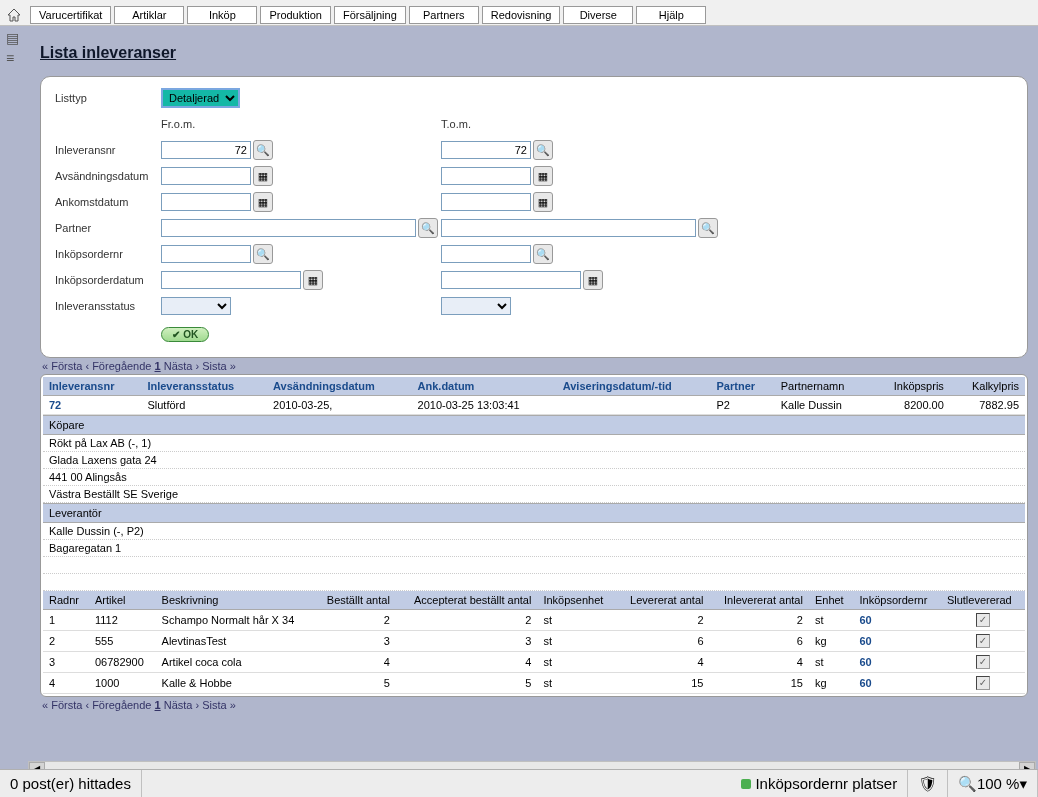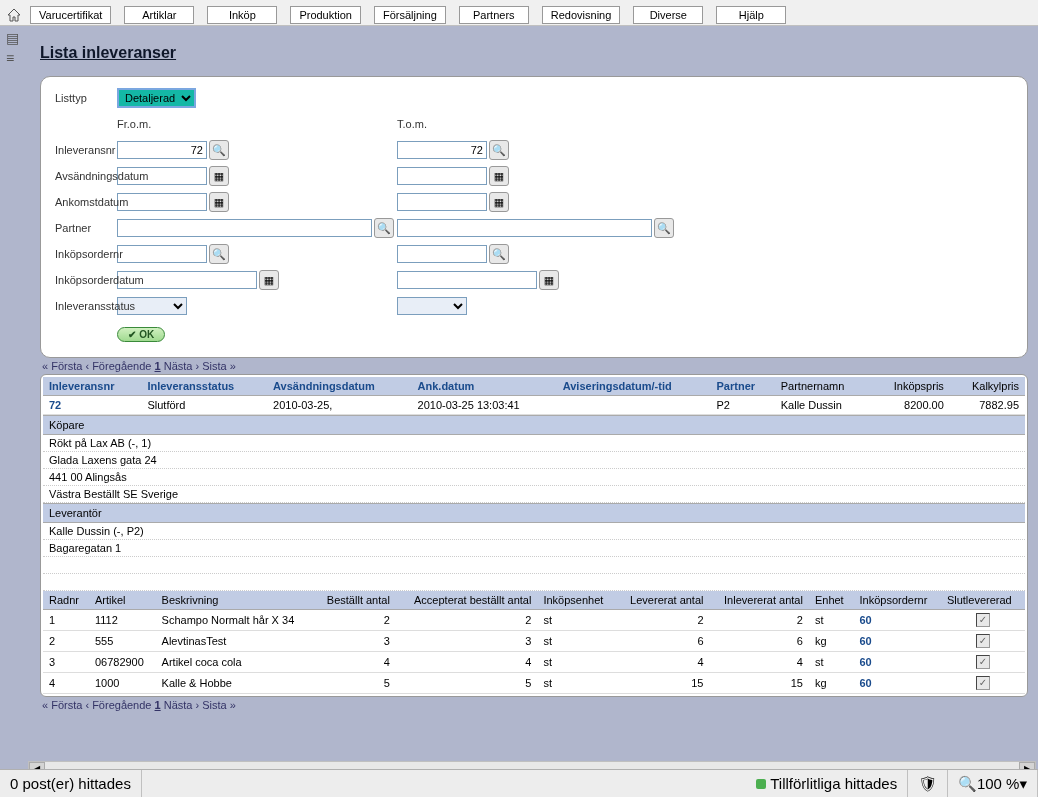--- a/index.html
+++ b/index.html
@@ -6,21 +6,21 @@
 body { font-family: Verdana, Arial, sans-serif; font-size: 11px; background: #B0B6CC; width: 1038px; height: 797px; overflow: hidden; position: relative; }
 .topbar { background: #F0F0F0; height: 4px; }
 .menubar { background: #F0F0F0; display: flex; align-items: center; height: 22px; border-bottom: 1px solid #C0C0C0; padding-left: 6px; gap: 2px; }
 .home-icon { width: 16px; height: 16px; display: inline-block; margin-right: 6px; }
 .home-icon svg { width: 16px; height: 16px; }
 .menu-item { background: #fff; border: 1px solid #999; padding: 2px 8px; font-size: 11px; cursor: pointer; min-width: 70px; text-align: center; }
 .lefticons { position: absolute; left: 6px; top: 30px; width: 20px; }
 .lefticons div { margin-bottom: 4px; font-size: 14px; color: #555; }
 .main { margin-left: 30px; padding: 10px 10px 0 10px; }
 .page-title { font-size: 16px; font-weight: bold; color: #0f172a; text-decoration: underline; margin: 8px 0 14px 0; }
-.filter-panel { background: #fff; border: 1px solid #999; border-radius: 10px; padding: 10px 14px 10px 76px; position: relative; }
+.filter-panel { background: #fff; border: 1px solid #999; border-radius: 10px; padding: 10px 14px 10px 120px; position: relative; }
 .filter-row { display: flex; align-items: center; margin-bottom: 4px; height: 22px; }
 .filter-label { position: absolute; left: 14px; width: 140px; font-size: 11px; color: #333; }
 .col-from { width: 280px; display: flex; align-items: center; }
 .col-to { width: 280px; display: flex; align-items: center; }
 .col-header { font-size: 11px; color: #333; }
 select { border: 2px solid #7BA7E0; background: #14b8a6; font-size: 11px; padding: 1px 2px; }
 select.plain { border: 1px solid #7B9EBD; background: #E8EEF7; padding: 1px; width: 70px; }
 input[type=text] { border: 1px solid #7B9EBD; font-size: 11px; padding: 2px 3px; }
 .ipt-sm { width: 90px; text-align: right; }
 .ipt-md { width: 140px; }
@@ -51,21 +51,21 @@
 </head>
 <body>
 
 <div class="topbar"></div>
 <div class="menubar">
   <span class="home-icon">
     <svg viewBox="0 0 16 16">
         <path d="M8 2 L14 8 L12 8 L12 14 L9 14 L9 10 L7 10 L7 14 L4 14 L4 8 L2 8 Z" fill="none" stroke="#555" stroke-width="1"></path>
       </svg>
   </span>
-  <div id="menu-items" style="display:flex;gap:13px">
+  <div id="menu-items" style="display:flex;gap:3px">
       <div class="menu-item">Varucertifikat</div>
       <div class="menu-item">Artiklar</div>
       <div class="menu-item">Inköp</div>
       <div class="menu-item">Produktion</div>
       <div class="menu-item">Försäljning</div>
       <div class="menu-item">Partners</div>
       <div class="menu-item">Redovisning</div>
       <div class="menu-item">Diverse</div>
       <div class="menu-item">Hjälp</div>
     </div>
@@ -304,17 +304,17 @@
   <div class="sb-btn">◀</div>
   <div class="sb-track"></div>
   <div class="sb-btn">▶</div>
 </div>
 
 <div class="statusbar">
   <div class="status-seg">0 post(er) hittades</div>
   <div class="status-spacer"></div>
   <div class="status-seg">
       <span class="zone-icon"></span>
-      <span>Tillförlitliga hittades</span>
+      <span>Inköpsordernr platser</span>
     </div>
   <div class="status-seg">🛡</div>
   <div class="status-seg">🔍 <span>100 %</span> ▾</div>
 </div>
 
 </body></html>

